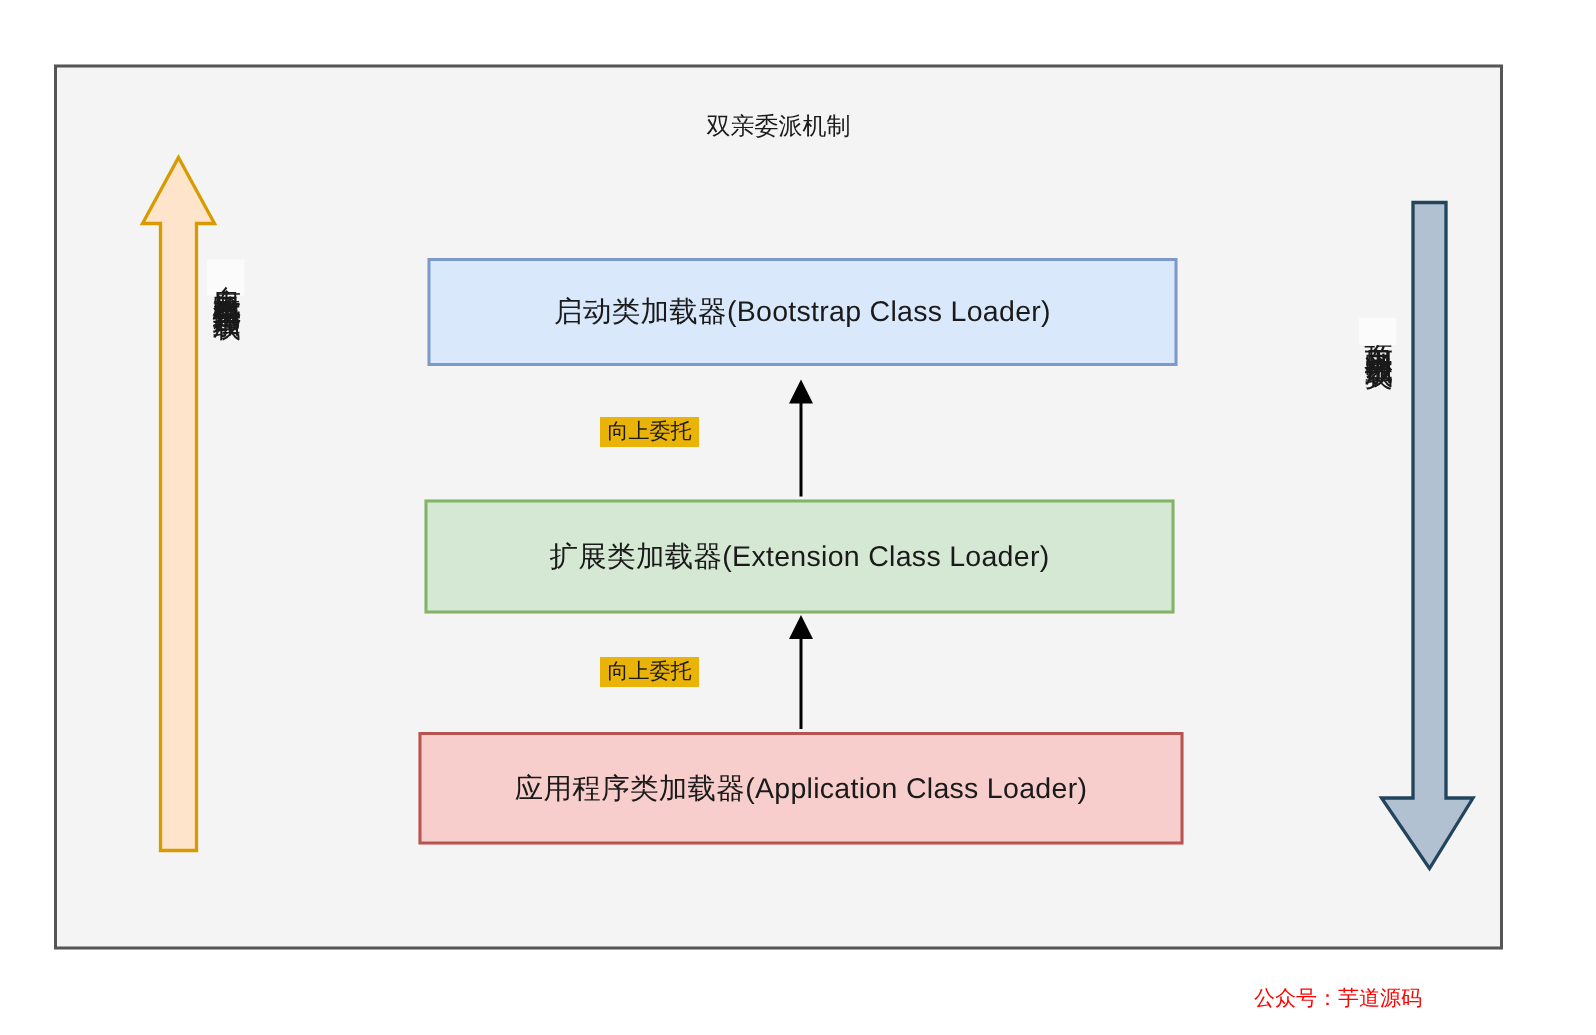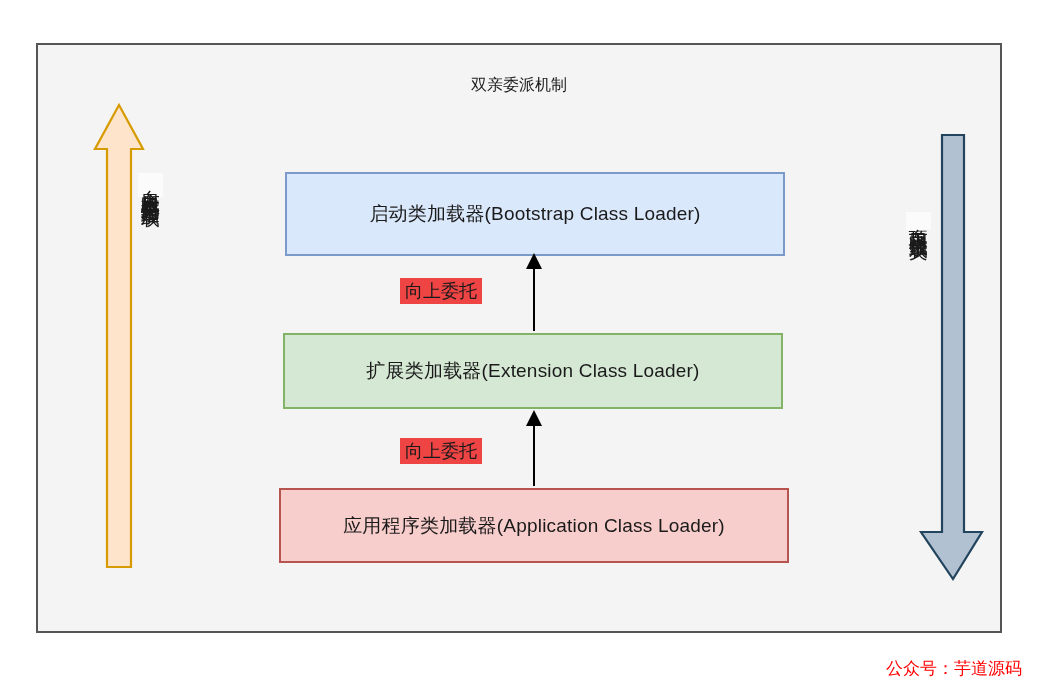--- a/index.html
+++ b/index.html
@@ -59,21 +59,21 @@
     font-size: 19px;
     color: #1a1a1a;
     letter-spacing: 0.2px;
     white-space: nowrap;
   }
 
   .box-bootstrap {
     left: 285px;
     top: 172px;
     width: 500px;
-    height: 84px;
+    height: 72px;
     background: #dae8fc;
     border-color: #7b9ac9;
   }
   .box-extension {
     left: 283px;
     top: 333px;
     width: 500px;
     height: 76px;
     background: #d5e8d4;
     border-color: #82b366;
@@ -116,24 +116,24 @@
     height: 78px;
   }
   .arrow-lower {
     left: 522px;
     top: 410px;
     height: 76px;
   }
 
   .delegate-label {
     position: absolute;
-    font-size: 18px;
-    color: #1a1a1a;
-    white-space: nowrap;
-    background: #ef4444;
+    font-size: 14px;
+    color: #1a1a1a;
+    white-space: nowrap;
+    background: #eab308;
     padding: 1px 5px;
     font-family: Liberation Serif, serif;
   }
   .label-upper { left: 400px; top: 278px; }
   .label-lower { left: 400px; top: 438px; }
 
   
   .side-arrow-svg {
     position: absolute;
   }
@@ -151,23 +151,23 @@
     letter-spacing: 1.5px;
     background: #fbfbfb;
     padding: 2px 1px;
   }
   .vlabel-left  { left: 138px; top: 173px; }
   .vlabel-right { left: 906px; top: 212px; }
 
   
   .watermark {
     position: absolute;
-    left: 886px;
+    left: 836px;
     top: 657px;
-    font-size: 17px;
+    font-size: 14px;
     color: #ff0000;
     white-space: nowrap;
   }
 </style>
 </head>
 <body>
 
 <div id="canvas">
 
   <div class="outer-frame"></div>

